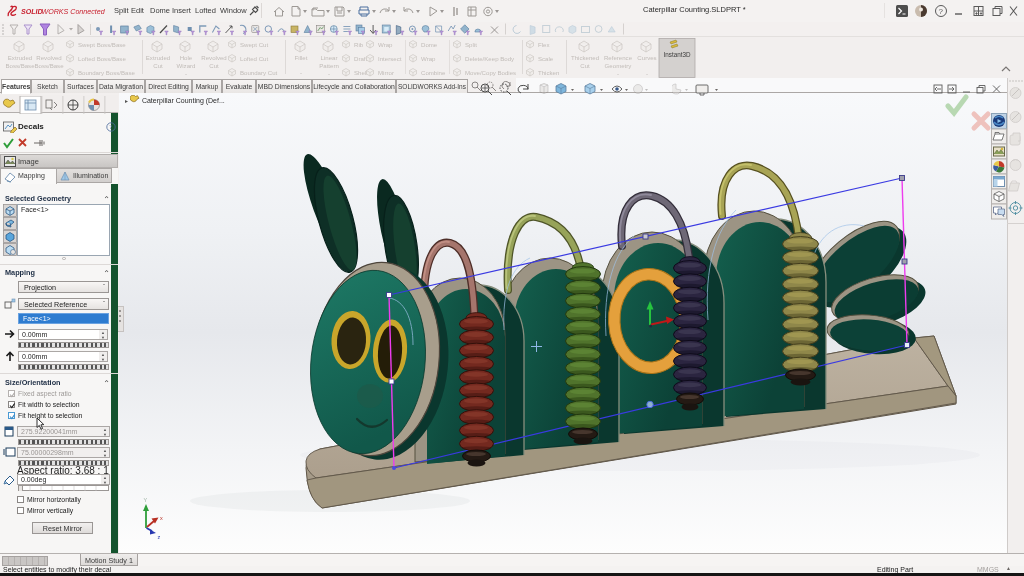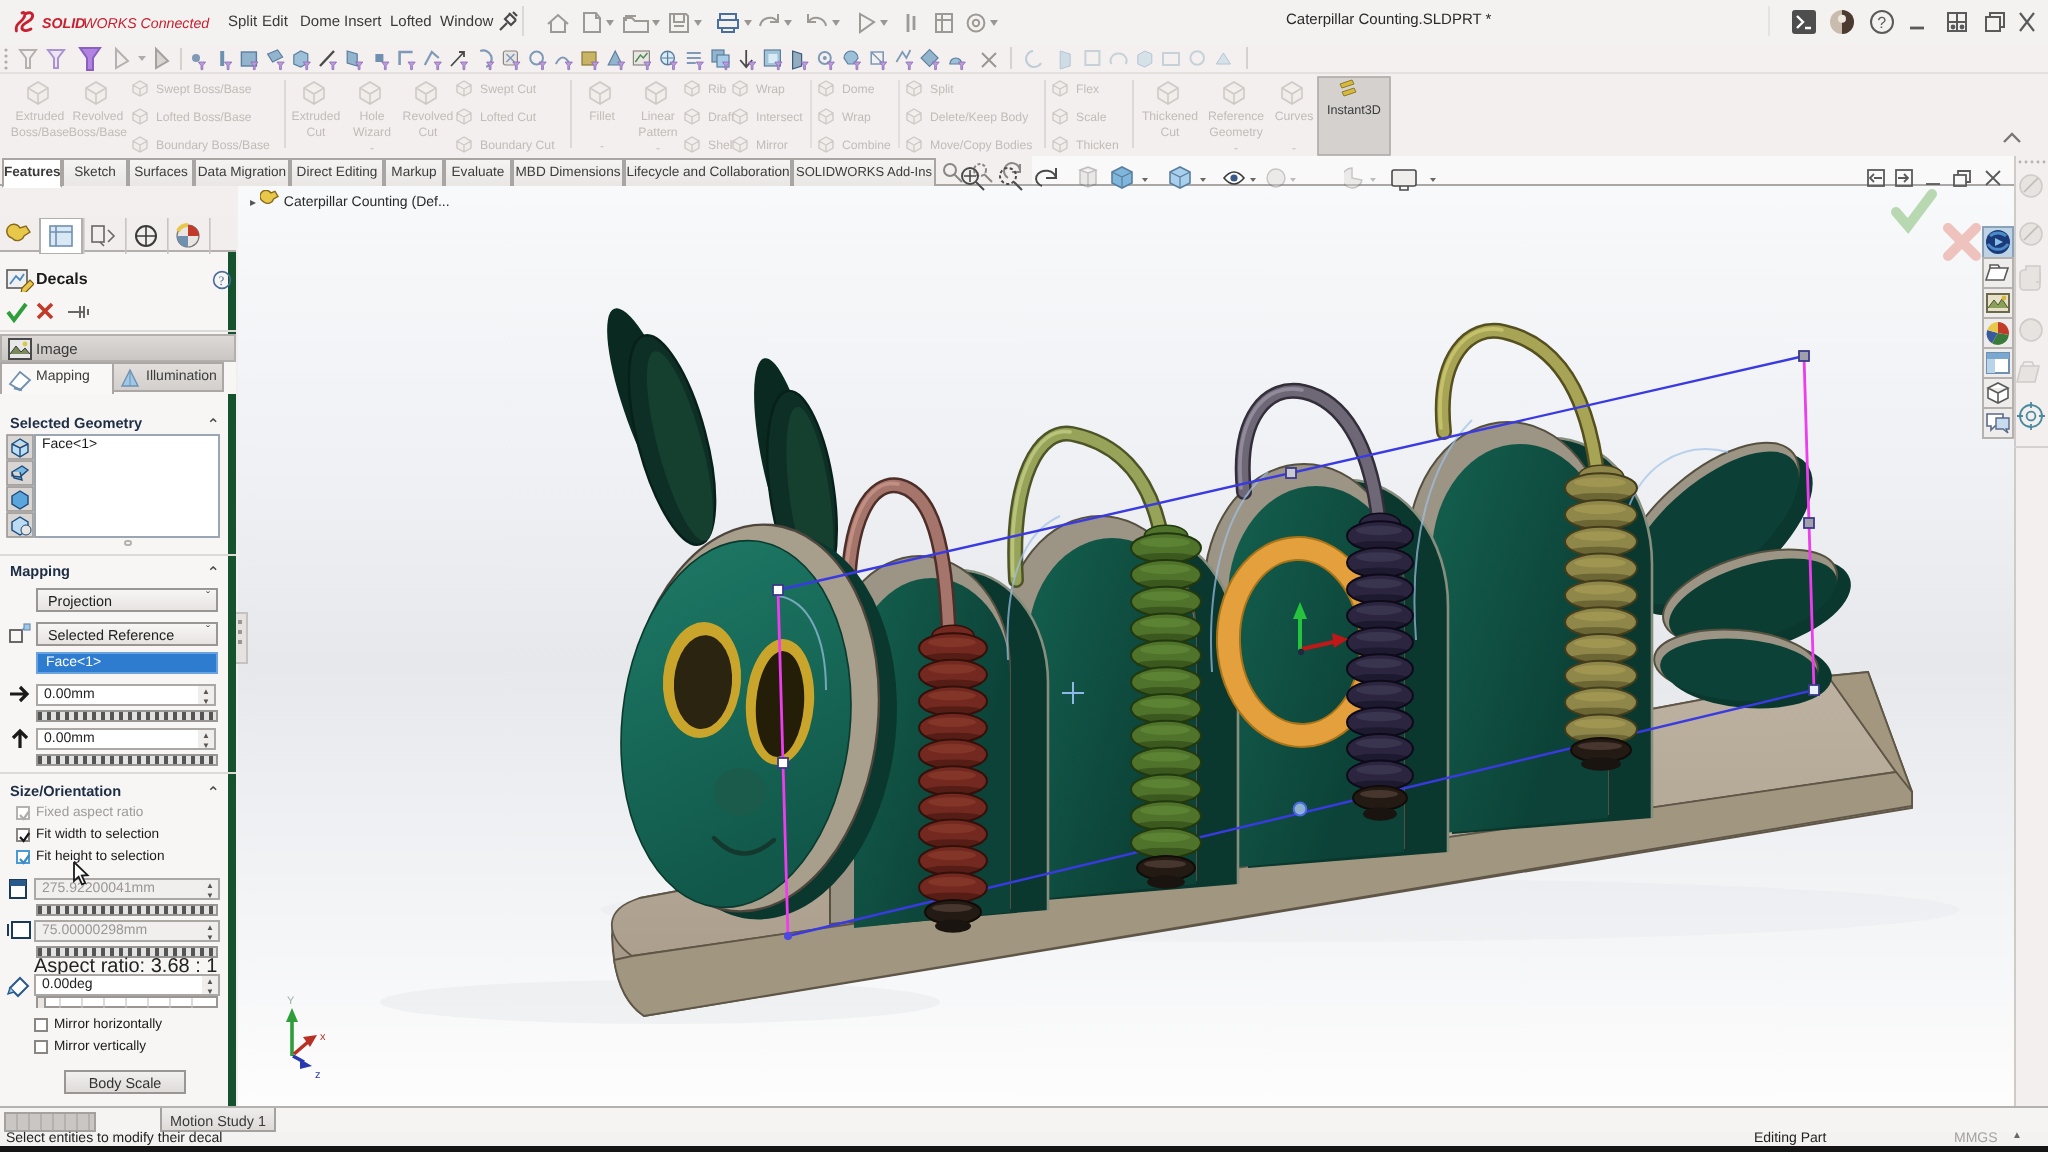--- a/index.html
+++ b/index.html
@@ -13,21 +13,21 @@
 #filterbar{left:0;top:22px;width:1024px;height:15px;background:#F3F0EF;border-bottom:1px solid #E3E0DE;}
 
 #ribbon{left:0;top:37px;width:1024px;height:41px;background:#F2EFEE;}
 
 #tabrow{left:0;top:78px;width:1024px;height:15px;background:#F2EFEE;border-bottom:1px solid #ABA7A5;}
 .tab{position:absolute;top:1px;height:14px;font-size:6.8px;color:#3c3c3c;text-align:center;
  line-height:14px;background:linear-gradient(#F6F4F3,#E9E6E4);border:1px solid #A9A5A3;border-bottom:none;
  white-space:nowrap;overflow:hidden;}
 .tab.active{background:#FFFFFF;font-weight:bold;border-bottom:1px solid #fff;height:15px;z-index:2;}
 
-#lpanel{left:0;top:108px;width:118px;height:460px;background:#F7F6F5;border-right:4px solid #14532d;}
+#lpanel{left:0;top:95px;width:118px;height:460px;background:#F7F6F5;border-right:7px solid #14532d;}
 .sechead{position:absolute;left:0;width:118px;font-size:7.3px;font-weight:bold;color:#1d2d44;}
 .sechead .cv{position:absolute;right:5px;top:-1px;color:#444;font-weight:normal;font-size:8px;}
 .pfield{position:absolute;height:11px;background:#fff;border:1px solid #ABA7A5;font-size:7px;color:#222;line-height:9px;padding-left:3px;}
 .pfield.dis{background:#F1EFEE;color:#9a9694;}
 .spin{position:absolute;width:9px;height:11px;border:1px solid #ABA7A5;border-left:none;background:#F0EEED;font-size:4px;color:#555;text-align:center;line-height:5px;}
 .slider{position:absolute;height:6px;background:repeating-linear-gradient(90deg,#555 0 2px,#e2e2e2 2px 4.5px);border:1px solid #9a9694;}
 .cb{position:absolute;width:7px;height:7px;background:#fff;border:1px solid #8a8684;}
 .cb svg{position:absolute;left:0;top:0;display:block;}
 .cbl{position:absolute;font-size:6.8px;color:#1a1a1a;}
 
@@ -573,21 +573,21 @@
    <svg class="abs" style="left:0;top:0" width="91" height="5" viewBox="0 0 91 5">
           <g stroke="#c8c4c2" stroke-width="0.6">
             <path d="M11,0 v5 M22,0 v5 M33,0 v5 M44,0 v5 M55,0 v5 M66,0 v5 M77,0 v5"></path>
           </g>
         </svg>
  </div>
  <div class="cb" style="left:17px;top:401px"></div>
  <span class="cbl" style="left:27px;top:401px">Mirror horizontally</span>
  <div class="cb" style="left:17px;top:412px"></div>
  <span class="cbl" style="left:27px;top:412px">Mirror vertically</span>
- <div class="abs" style="left:32px;top:427px;width:61px;height:12px;background:linear-gradient(#F2F0EF,#DEDBD9);border:1px solid #9a9694;font-size:7.2px;color:#333;text-align:center;line-height:11px">Body Scale</div>
+ <div class="abs" style="left:32px;top:427px;width:61px;height:12px;background:linear-gradient(#F2F0EF,#DEDBD9);border:1px solid #9a9694;font-size:7.2px;color:#333;text-align:center;line-height:11px">Reset Mirror</div>
 
 </div>
 <div class="abs" style="left:118px;top:306px;width:6px;height:26px;background:#E5E2E0;border:1px solid #C6C2C0;border-left:none;z-index:3">
   <div style="margin:3px 1px;width:2px;height:2px;background:#9a9694"></div>
   <div style="margin:3px 1px;width:2px;height:2px;background:#9a9694"></div>
   <div style="margin:3px 1px;width:2px;height:2px;background:#9a9694"></div>
 </div>
 <div class="abs" id="docktabs">
   <div class="abs" style="left:2px;top:2px;width:46px;height:10px;background:repeating-linear-gradient(90deg,#C9C6C4 0 5px,#B5B1AF 5px 6px);border:1px solid #A5A19F"></div>
   <span class="abs" style="left:55px;top:20px;font-size:13px;font-weight:normal;color:#1a1a1a">Model</span>

